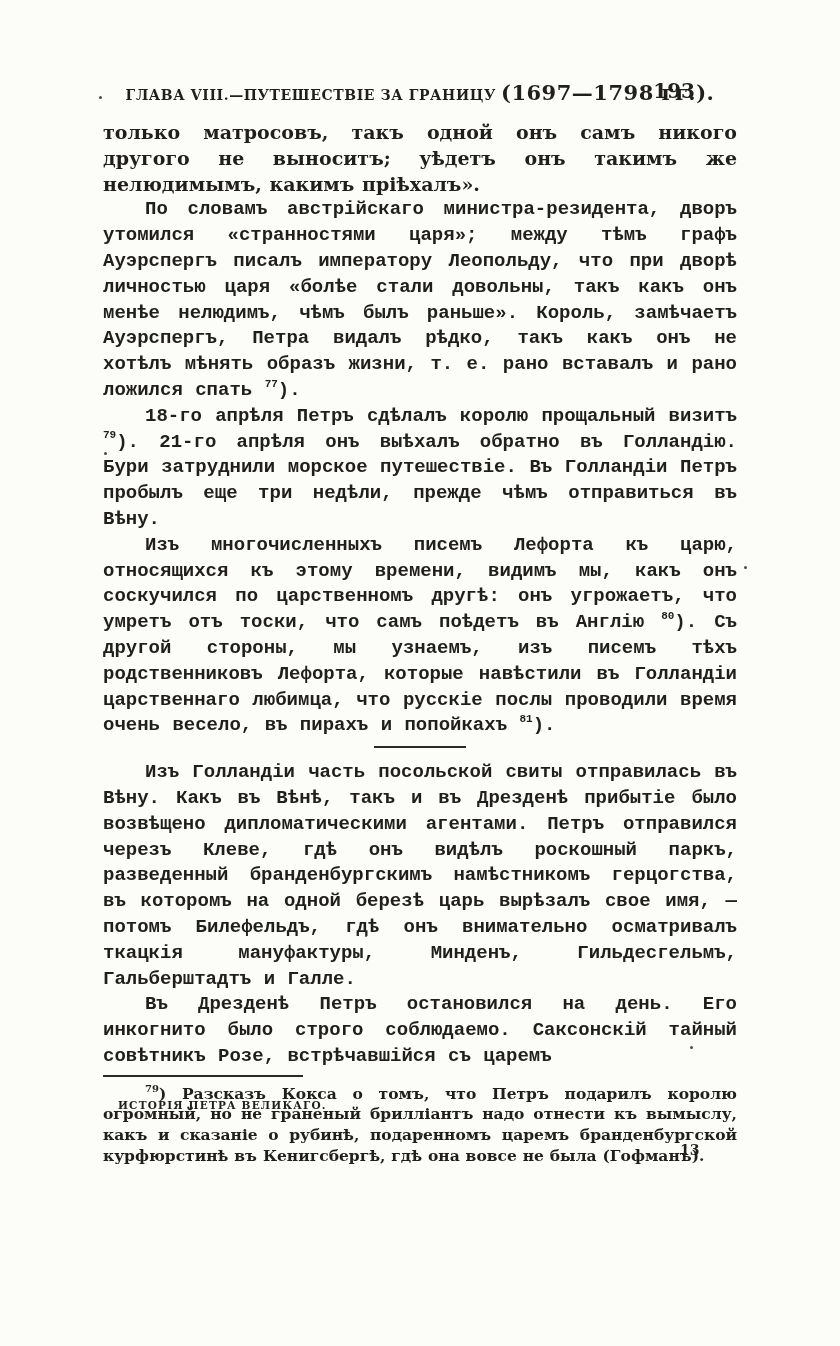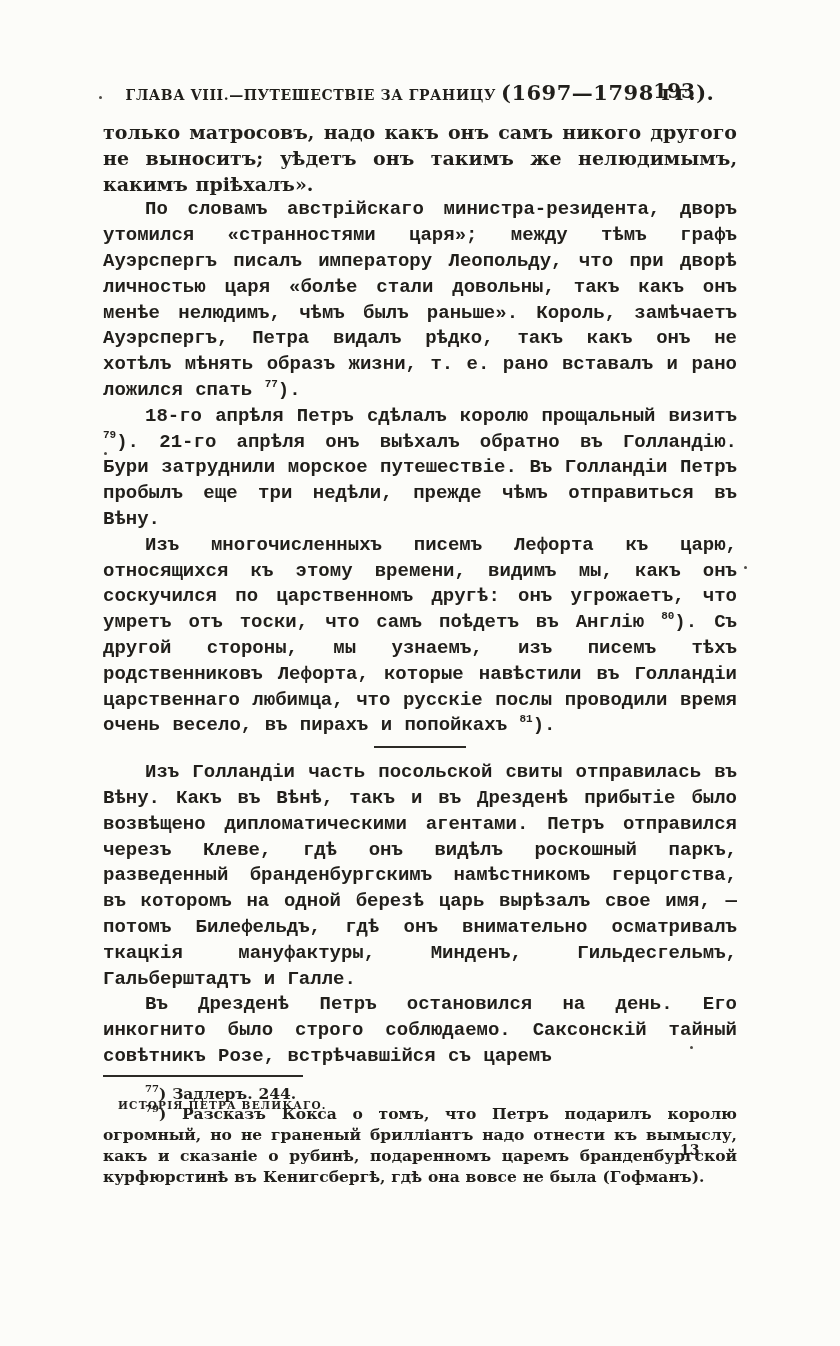--- a/index.html
+++ b/index.html
@@ -119,33 +119,32 @@
 <div class="page">
 
   <div class="header">
     <span class="chapter-title">ГЛАВА VIII.—ПУТЕШЕСТВІЕ ЗА ГРАНИЦУ</span>
     <span class="years">(1697—1798 гг.).</span>
     <span class="page-number">193</span>
   </div>
 
   <div class="content">
     <div class="section">
-        <p class="para">только матросовъ, надо какъ онъ самъ никого другого не выноситъ; уѣдетъ онъ такимъ же нелюдимымъ, какимъ пріѣхалъ».</p>
+        <p class="para">только матросовъ, такъ одной онъ самъ никого другого не выноситъ; уѣдетъ онъ такимъ же нелюдимымъ, какимъ пріѣхалъ».</p>
         <p class="para indent">По словамъ австрійскаго министра-резидента, дворъ утомился «странностями царя»; между тѣмъ графъ Ауэрспергъ писалъ императору Леопольду, что при дворѣ личностью царя «болѣе стали довольны, такъ какъ онъ менѣе нелюдимъ, чѣмъ былъ раньше». Король, замѣчаетъ Ауэрспергъ, Петра видалъ рѣдко, такъ какъ онъ не хотѣлъ мѣнять образъ жизни, т. е. рано вставалъ и рано ложился спать <sup>77</sup>).</p>
         <p class="para indent">18-го апрѣля Петръ сдѣлалъ королю прощальный визитъ <sup>79</sup>). 21-го апрѣля онъ выѣхалъ обратно въ Голландію. Бури затруднили морское путешествіе. Въ Голландіи Петръ пробылъ еще три недѣли, прежде чѣмъ отправиться въ Вѣну.</p>
         <p class="para indent">Изъ многочисленныхъ писемъ Лефорта къ царю, относящихся къ этому времени, видимъ мы, какъ онъ соскучился по царственномъ другѣ: онъ угрожаетъ, что умретъ отъ тоски, что самъ поѣдетъ въ Англію <sup>80</sup>). Съ другой стороны, мы узнаемъ, изъ писемъ тѣхъ родственниковъ Лефорта, которые навѣстили въ Голландіи царственнаго любимца, что русскіе послы проводили время очень весело, въ пирахъ и попойкахъ <sup>81</sup>).</p>
       </div>
     <hr class="section-divider">
     <div class="section">
         <p class="para indent">Изъ Голландіи часть посольской свиты отправилась въ Вѣну. Какъ въ Вѣнѣ, такъ и въ Дрезденѣ прибытіе было возвѣщено дипломатическими агентами. Петръ отправился черезъ Клеве, гдѣ онъ видѣлъ роскошный паркъ, разведенный бранденбургскимъ намѣстникомъ герцогства, въ которомъ на одной березѣ царь вырѣзалъ свое имя, — потомъ Билефельдъ, гдѣ онъ внимательно осматривалъ ткацкія мануфактуры, Минденъ, Гильдесгельмъ, Гальберштадтъ и Галле.</p>
         <p class="para indent">Въ Дрезденѣ Петръ остановился на день. Его инкогнито было строго соблюдаемо. Саксонскій тайный совѣтникъ Розе, встрѣчавшійся съ царемъ</p>
       </div>
     <hr class="footnote-rule">
     <div class="footnotes">
-        <p class="footnote"><sup>77</sup>) Задлеръ. 244.</p>
         <p class="footnote"><sup>79</sup>) Разсказъ Кокса о томъ, что Петръ подарилъ королю огромный, но не граненый брилліантъ надо отнести къ вымыслу, какъ и сказаніе о рубинѣ, подаренномъ царемъ бранденбургской курфюрстинѣ въ Кенигсбергѣ, гдѣ она вовсе не была (Гофманъ).</p>
       </div>
   </div>
 
   <div class="footer-book-title">ИСТОРІЯ ПЕТРА ВЕЛИКАГО.</div>
   <div class="footer-signature">13</div>
 
   <div class="speck" style="left:99px;top:96px;width:3px;height:3px;"></div>
   <div class="speck" style="left:104px;top:452px;width:3px;height:3px;"></div>
   <div class="speck" style="left:744px;top:566px;width:3px;height:3px;"></div>

